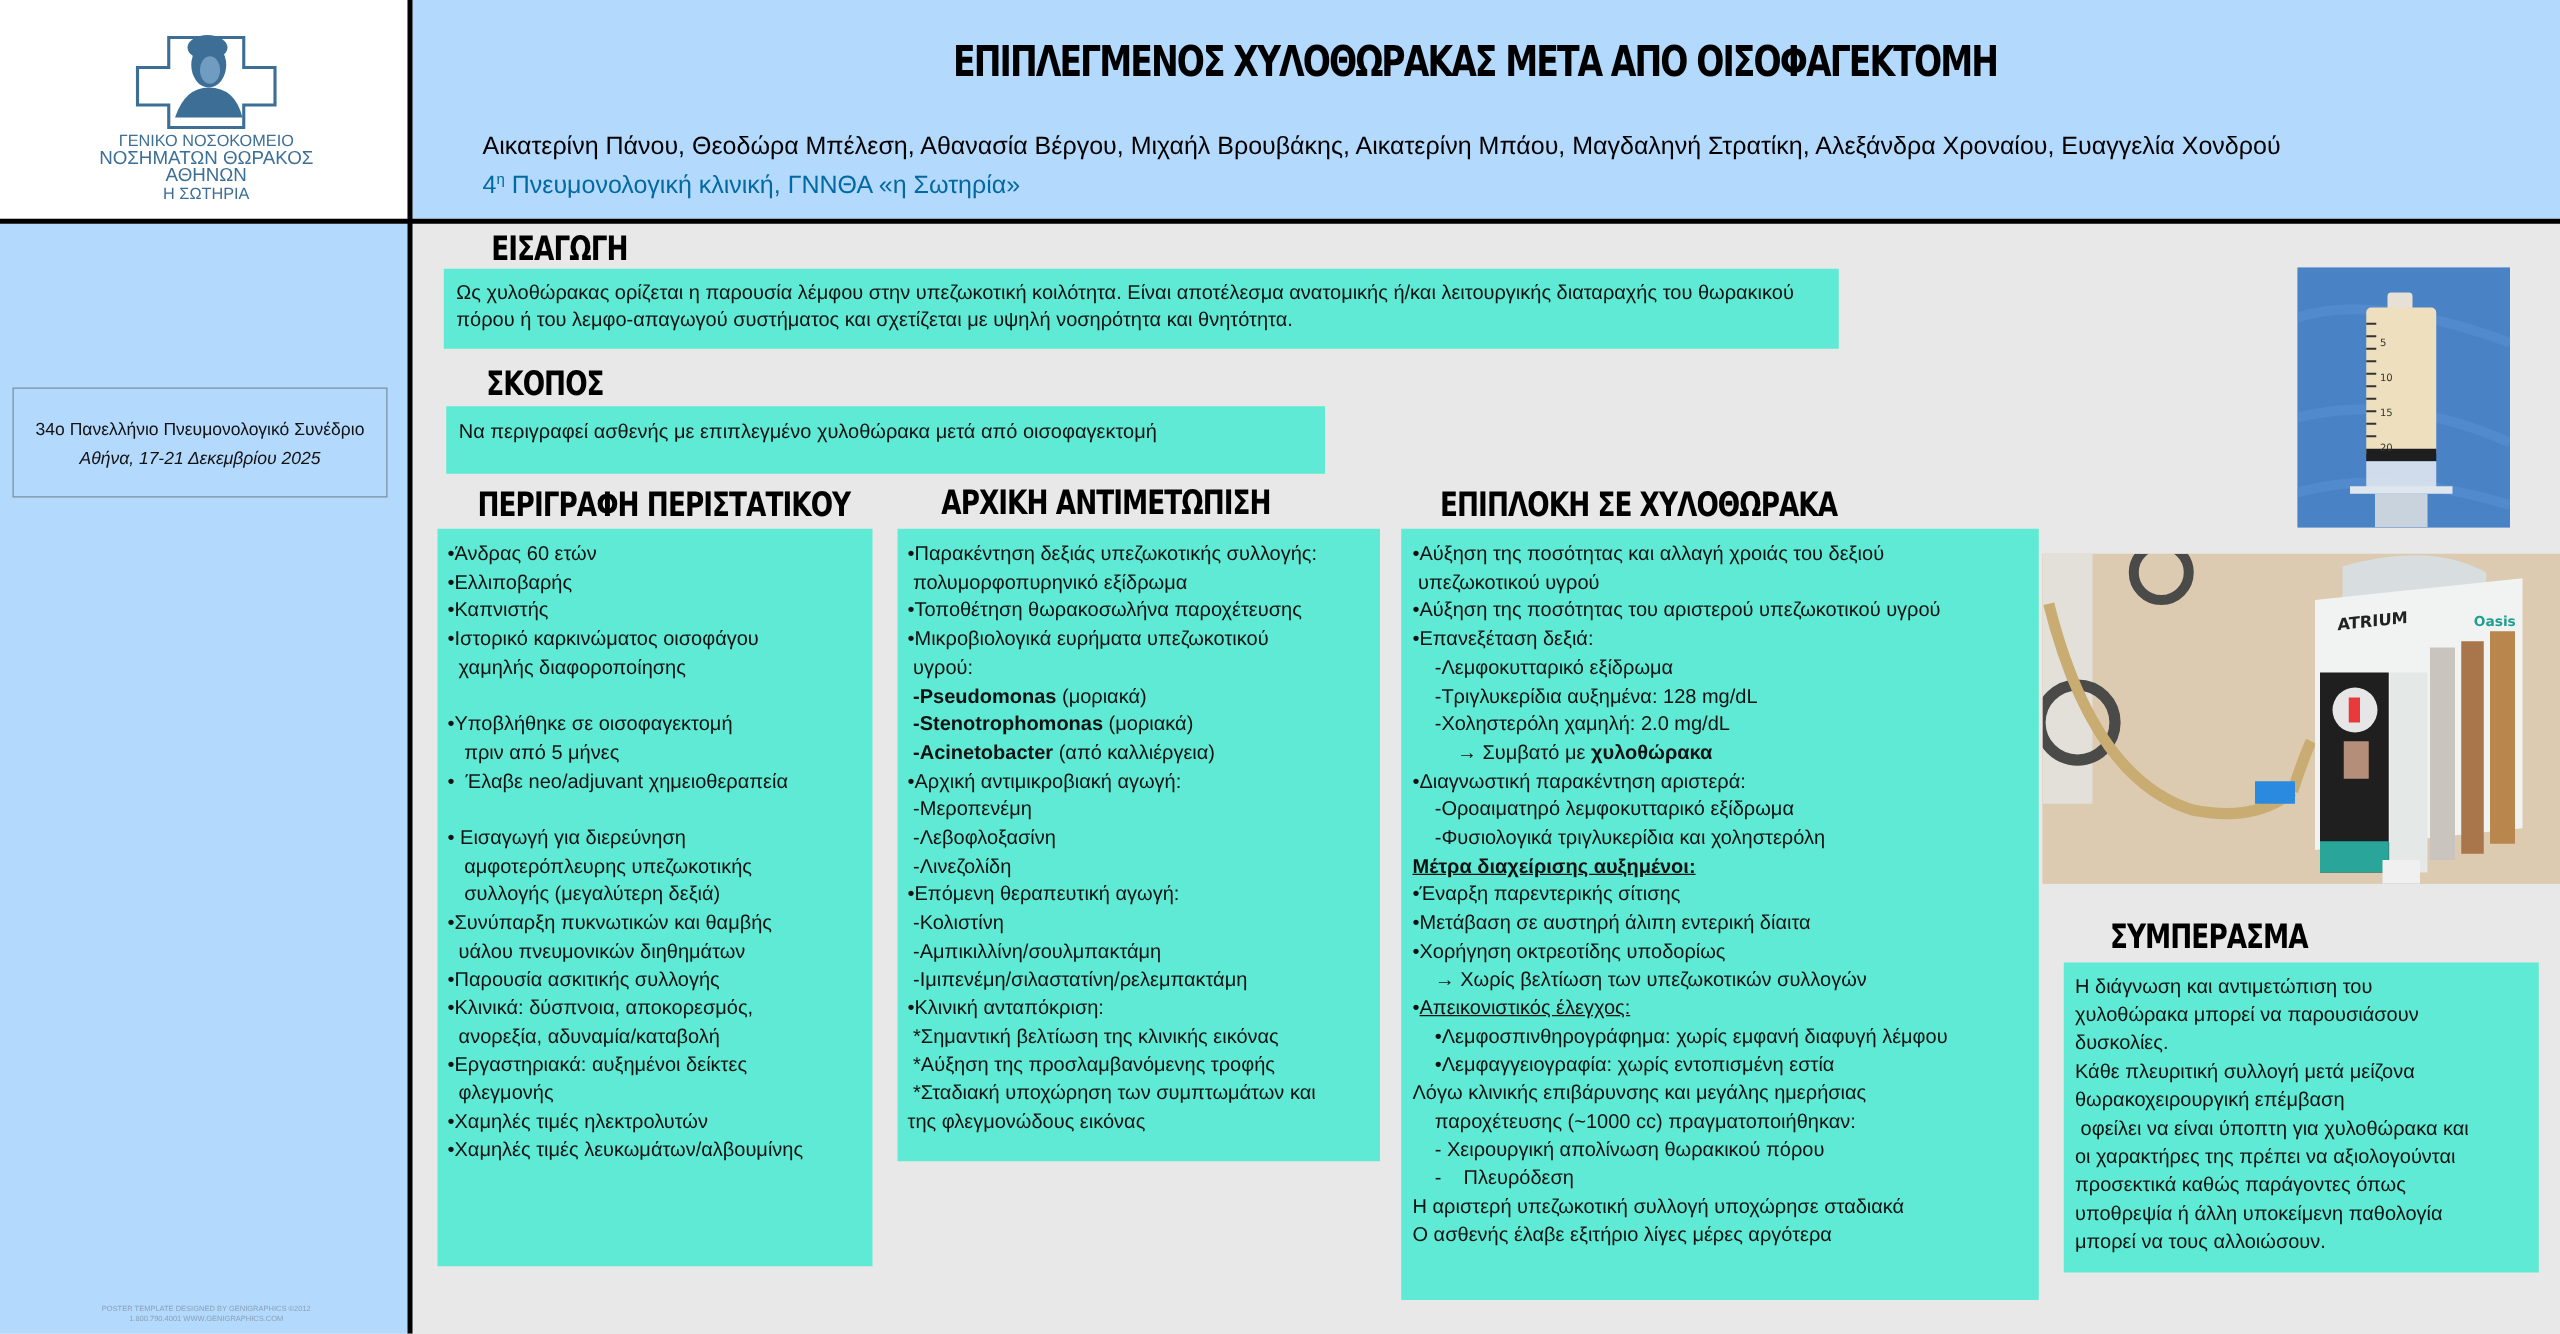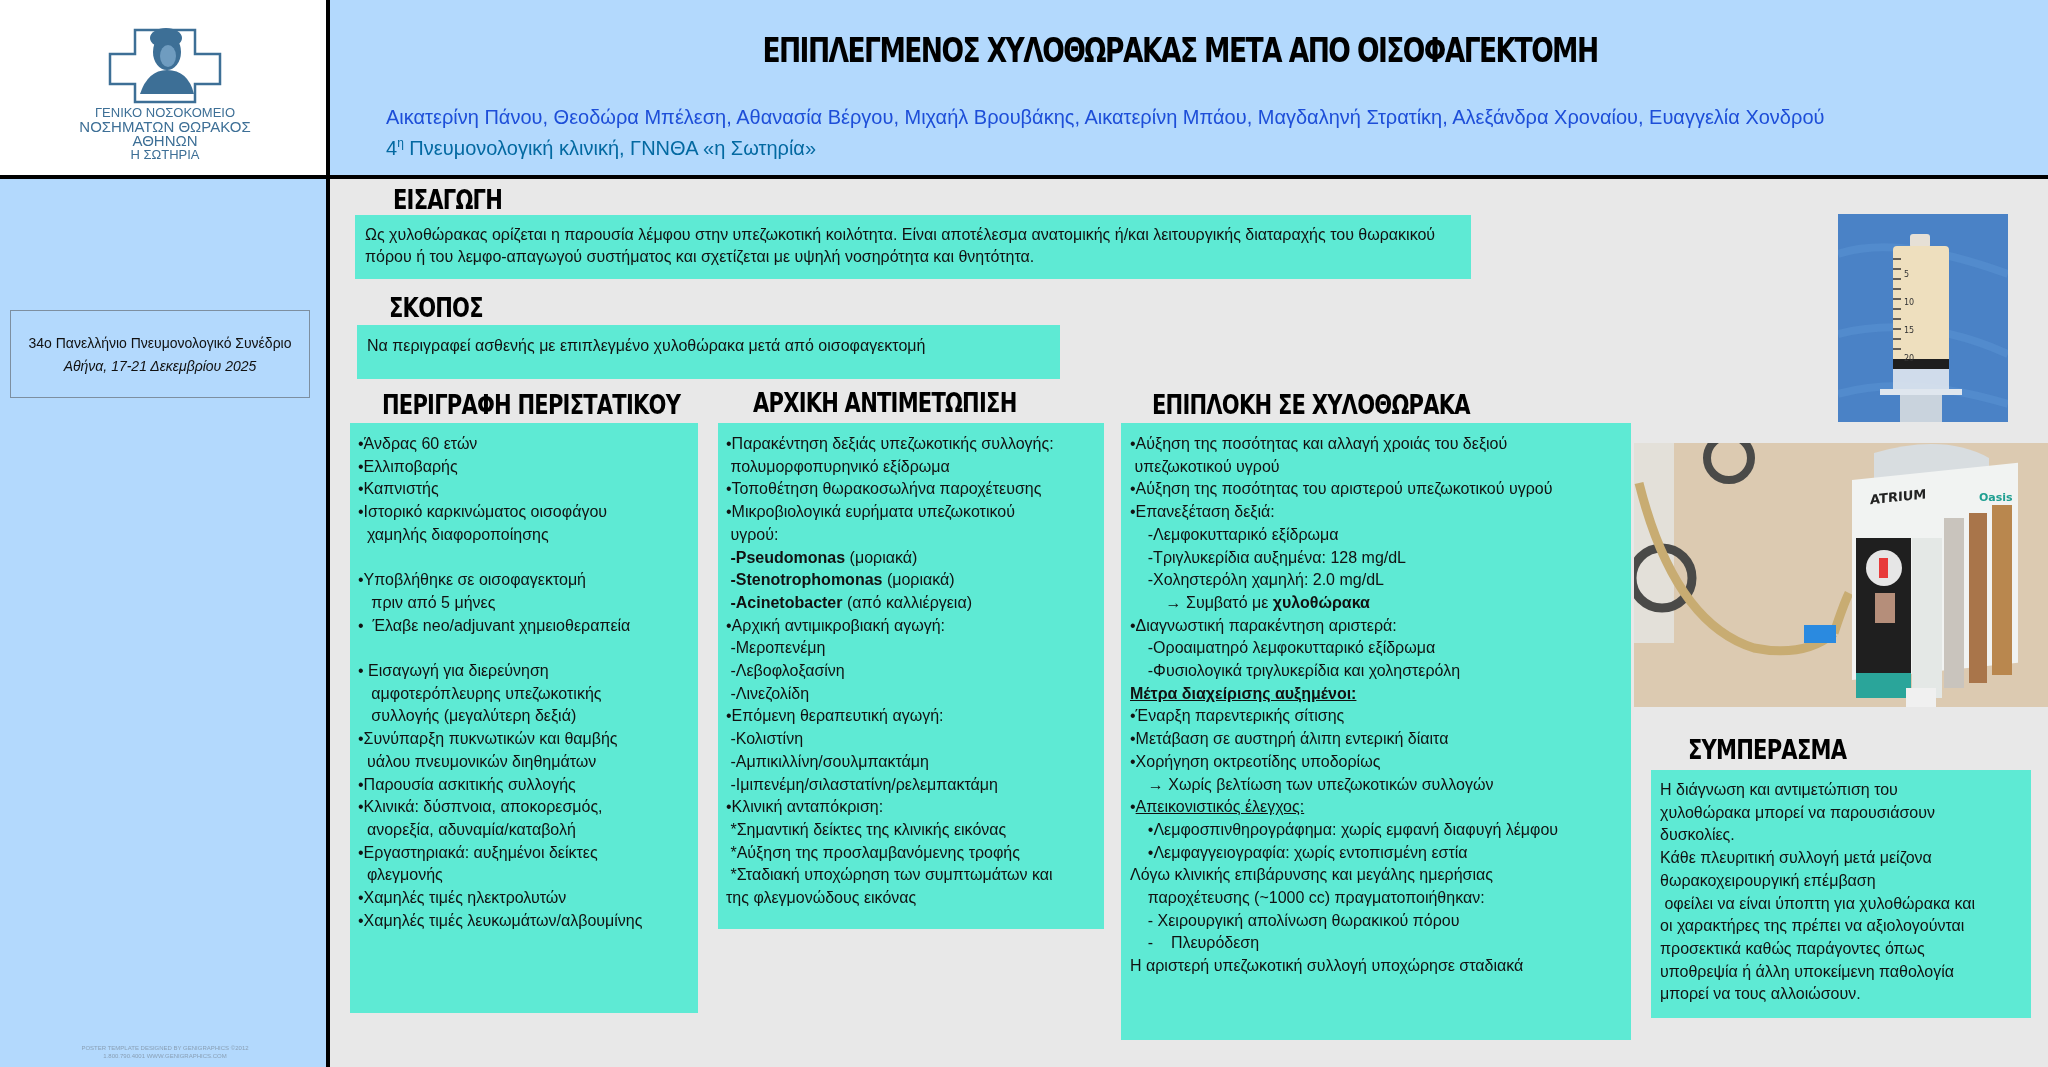--- a/index.html
+++ b/index.html
@@ -5,21 +5,21 @@
   html, body { margin:0; padding:0; }
   body { width:2048px; height:1067px; position:relative; overflow:hidden; background:#e8e8e8; font-family:"Liberation Sans", "DejaVu Sans", sans-serif; color:#1a1a1a; }
   .abs { position:absolute; }
   
   #logo-box { left:0; top:0; width:326px; height:175px; background:#ffffff; }
   #header-band { left:330px; top:0; width:1718px; height:175px; background:#b3d9fd; }
   #v-divider { left:326px; top:0; width:4px; height:1067px; background:#000; }
   #h-divider { left:0; top:175px; width:2048px; height:4px; background:#000; }
   #left-band { left:0; top:179px; width:326px; height:888px; background:#b3d9fd; }
   .title { left:330px; top:30px; width:1700px; text-align:center; font-family:"DejaVu Sans", sans-serif; font-weight:bold; font-size:34px; letter-spacing:-2px; transform:scaleX(0.78); transform-origin:center; color:#000; }
-  .authors { left:386px; top:106px; font-size:20px; color:#1d4ed8; white-space:nowrap; }
+  .authors { left:386px; top:106px; font-size:20px; color:#000000; white-space:nowrap; }
   .affil { left:386px; top:136px; font-size:20px; color:#0369a1; white-space:nowrap; }
   .affil sup { font-size:12px; }
   
   #logo { left:60px; top:22px; width:210px; height:135px; }
   .logo-line { width:210px; text-align:center; color:#3d6f96; font-size:12px; line-height:14px; }
   
   #conf-box { left:10px; top:310px; width:298px; height:86px; border:1px solid #7d8fa0; background:#b3d9fd; }
   #conf-box div { text-align:center; font-size:14px; color:#111; }
   
   #credit { left:60px; top:1044px; width:210px; text-align:center; font-size:6px; color:#8aa0b6; line-height:8px; }
@@ -115,21 +115,21 @@
     <p><span class="b"> -Acinetobacter</span><span> (από καλλιέργεια)</span></p>
     <p><span>•Αρχική αντιμικροβιακή αγωγή:</span></p>
     <p><span> -Μεροπενέμη</span></p>
     <p><span> -Λεβοφλοξασίνη</span></p>
     <p><span> -Λινεζολίδη</span></p>
     <p><span>•Επόμενη θεραπευτική αγωγή:</span></p>
     <p><span> -Κολιστίνη</span></p>
     <p><span> -Αμπικιλλίνη/σουλμπακτάμη</span></p>
     <p><span> -Ιμιπενέμη/σιλαστατίνη/ρελεμπακτάμη</span></p>
     <p><span>•Κλινική ανταπόκριση:</span></p>
-    <p><span> *Σημαντική δείκτες της κλινικής εικόνας</span></p>
+    <p><span> *Σημαντική βελτίωση της κλινικής εικόνας</span></p>
     <p><span> *Αύξηση της προσλαμβανόμενης τροφής</span></p>
     <p><span> *Σταδιακή υποχώρηση των συμπτωμάτων και</span></p>
     <p><span>της φλεγμονώδους εικόνας</span></p>
   </div>
 
 <div class="abs sec-title" style="left:1152px;top:389px;">ΕΠΙΠΛΟΚΗ ΣΕ ΧΥΛΟΘΩΡΑΚΑ</div>
 <div class="abs box" id="complication-box" style="left:1121px;top:423px;width:510px;height:617px;padding:10px 9px;">
     <p><span>•Αύξηση της ποσότητας και αλλαγή χροιάς του δεξιού</span></p>
     <p><span> υπεζωκοτικού υγρού</span></p>
     <p><span>•Αύξηση της ποσότητας του αριστερού υπεζωκοτικού υγρού</span></p>
@@ -147,20 +147,21 @@
     <p><span>•Χορήγηση οκτρεοτίδης υποδορίως</span></p>
     <p><span>    → Χωρίς βελτίωση των υπεζωκοτικών συλλογών</span></p>
     <p><span>•</span><span class="u">Απεικονιστικός έλεγχος:</span></p>
     <p><span>    •Λεμφοσπινθηρογράφημα: χωρίς εμφανή διαφυγή λέμφου</span></p>
     <p><span>    •Λεμφαγγειογραφία: χωρίς εντοπισμένη εστία</span></p>
     <p><span>Λόγω κλινικής επιβάρυνσης και μεγάλης ημερήσιας</span></p>
     <p><span>    παροχέτευσης (~1000 cc) πραγματοποιήθηκαν:</span></p>
     <p><span>    - Χειρουργική απολίνωση θωρακικού πόρου</span></p>
     <p><span>    -    Πλευρόδεση</span></p>
     <p><span>Η αριστερή υπεζωκοτική συλλογή υποχώρησε σταδιακά</span></p>
+    <p><span>Ο ασθενής έλαβε εξιτήριο λίγες μέρες αργότερα</span></p>
   </div>
 
 <div class="abs" style="left:1838px;top:214px;width:170px;height:208px;background:#3f7bc0;overflow:hidden;">
   <svg width="170" height="208" viewBox="0 0 170 208">
     <rect width="170" height="208" fill="#4a82c6"></rect>
     <path d="M0 40 Q60 20 170 60 M0 120 Q80 100 170 140 M0 180 Q70 160 170 190" stroke="#5a94d4" stroke-width="8" fill="none" opacity="0.5"></path>
     <rect x="72" y="20" width="20" height="14" rx="3" fill="#e6e0d6"></rect>
     <rect x="55" y="32" width="56" height="120" rx="4" fill="#eedfbe"></rect>
     <rect x="55" y="145" width="56" height="10" fill="#1e1e1e"></rect>
     <rect x="55" y="155" width="56" height="22" fill="#dfe6ee" opacity="0.9"></rect>

